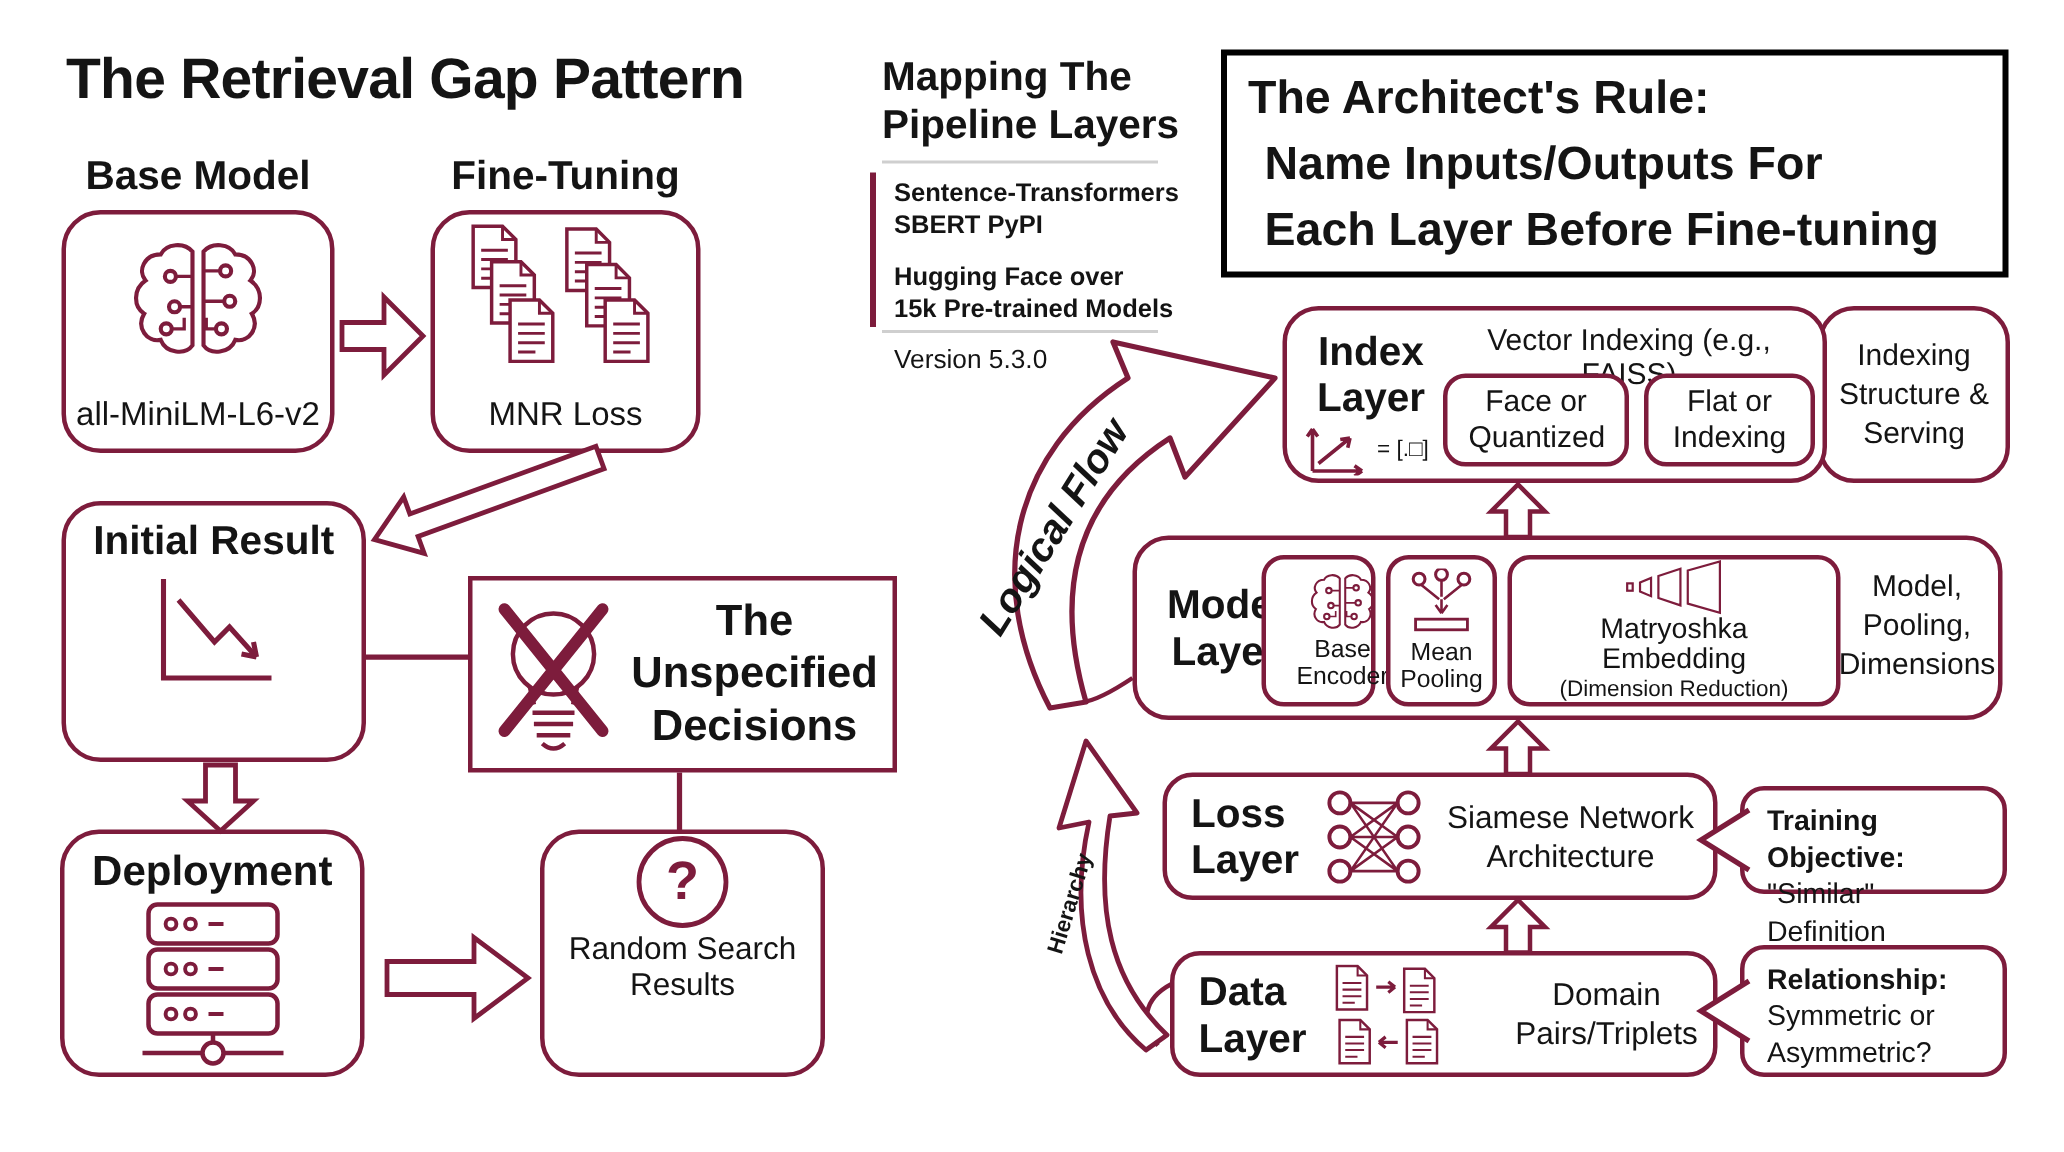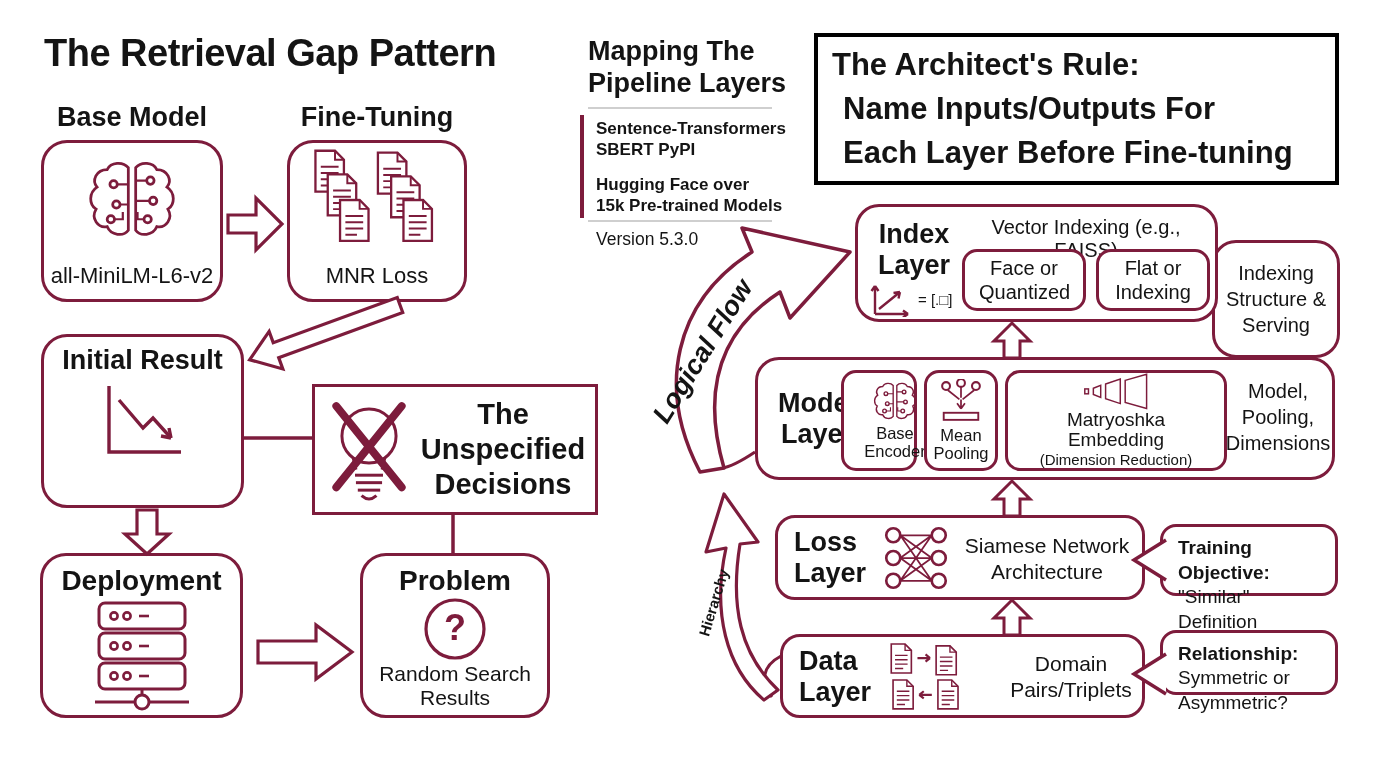--- a/index.html
+++ b/index.html
@@ -119,21 +119,20 @@
       <circle class="mk" stroke-width="2.6" cx="27" cy="77" r="3.6"></circle>
         <circle class="mk" stroke-width="2.6" cx="40" cy="77" r="3.6"></circle>
         <line class="mk" stroke-width="2.6" x1="52" y1="77" x2="62" y2="77"></line>
       <line class="mk" stroke-width="3" x1="55" y1="90" x2="55" y2="103"></line>
       <line class="mk" stroke-width="3" x1="8" y1="103" x2="102" y2="103"></line>
       <circle class="hollow" stroke-width="3" cx="55" cy="103" r="7"></circle>
     </svg>
   </div>
 
   <div class="box" style="left:360px;top:553px;width:190px;height:165px;">
-    <div class="ctr b" style="margin-top:9px;font-size:28px;">Problem</div>
     <svg width="64" height="62" viewBox="0 0 64 62" style="margin:1px auto 0;">
       <ellipse class="mk" stroke-width="3.2" cx="32" cy="31" rx="29" ry="29"></ellipse>
       <text x="32" y="42" text-anchor="middle" style="fill:var(--maroon);font-weight:bold;font-size:36px;font-family:'Liberation Sans',sans-serif;">?</text>
     </svg>
     <div class="ctr" style="margin:2px auto 0;width:160px;font-size:21px;line-height:1.15;color:var(--ink);">Random Search Results</div>
   </div>
 
   <div class="abs b" style="left:588px;top:36px;width:225px;font-size:27px;line-height:1.18;">
     <div>Mapping The</div>
     <div>Pipeline Layers</div>
@@ -150,21 +149,21 @@
   </div>
   <div class="sep" style="left:588px;top:220px;width:184px;"></div>
   <div class="abs" style="left:596px;top:229px;font-size:17.5px;color:var(--ink);">Version 5.3.0</div>
 
   <div class="abs" style="left:814px;top:33px;width:525px;height:152px;background:#fff;border:4px solid #000;padding:6px 0 0 14px;">
     <div class="b" style="font-size:31px;line-height:1.42;">The Architect's Rule:</div>
     <div class="b" style="font-size:31px;line-height:1.42;padding-left:11px;">Name Inputs/Outputs For</div>
     <div class="b" style="font-size:31px;line-height:1.42;padding-left:11px;">Each Layer Before Fine-tuning</div>
   </div>
 
-  <div class="box" style="left:1212px;top:204px;width:128px;height:118px;border-radius:24px;margin-top:36px;">
+  <div class="box" style="left:1212px;top:204px;width:128px;height:118px;border-radius:24px;">
     <div class="ctr" style="width:100%;height:100%;font-size:20px;line-height:1.3;color:var(--ink);padding:0 8px;">Indexing Structure &amp; Serving</div>
   </div>
   <div class="box" style="left:855px;top:204px;width:363px;height:118px;border-radius:24px;">
     <div class="abs b ctr" style="left:8px;top:12px;width:96px;font-size:27px;line-height:1.13;">Index Layer</div>
     <svg class="abs" width="44" height="36" viewBox="0 0 44 36" style="left:12px;top:74px;">
       <path class="mk" stroke-width="2.4" d="M 5 33 V 5 M 5 5 L 1.5 10 M 5 5 L 8.5 10"></path>
       <path class="mk" stroke-width="2.4" d="M 5 33 H 38 M 38 33 L 33 29.5 M 38 33 L 33 36.5"></path>
       <path class="mk" stroke-width="2.4" d="M 9 28 L 30 11 M 30 11 L 23.5 12 M 30 11 L 28.5 17.5"></path>
     </svg>
     <div class="abs" style="left:60px;top:84px;font-size:15px;color:var(--ink);">= [.□]</div>
@@ -233,21 +232,21 @@
     <svg class="abs" width="112" height="70" viewBox="0 0 120 78" style="left:100px;top:4px;">
       <use href="#doc-sym" x="4" y="2" width="28" height="35"></use>
       <path class="mk" stroke-width="2.4" d="M 36 19 H 50 M 50 19 L 45 15 M 50 19 L 45 23"></path>
       <use href="#doc-sym" x="54" y="4" width="28" height="35"></use>
       <use href="#doc-sym" x="6" y="42" width="28" height="35"></use>
       <path class="mk" stroke-width="2.4" d="M 52 60 H 38 M 38 60 L 43 56 M 38 60 L 43 64"></path>
       <use href="#doc-sym" x="56" y="42" width="28" height="35"></use>
     </svg>
     <div class="abs ctr" style="left:218px;top:14px;width:140px;font-size:21px;line-height:1.25;color:var(--ink);">Domain Pairs/Triplets</div>
   </div>
-  <div class="bubble" style="left:1160px;top:630px;width:178px;height:65px;">
+  <div class="bubble" style="left:1160px;top:630px;width:178px;height:88px;">
     <div class="b" style="font-size:19px;line-height:1.28;">Relationship:</div>
     <div style="font-size:19px;line-height:1.28;width:125px;">Symmetric or Asymmetric?</div>
   </div>
 
   <div class="rot-label" style="left:608px;top:336px;width:190px;font-size:27px;transform:rotate(-58deg);text-align:center;">Logical Flow</div>
   <div class="rot-label" style="left:666px;top:594px;width:95px;font-size:15px;font-style:normal;font-weight:600;transform:rotate(-73deg);text-align:center;">Hierarchy</div>
 
   <svg id="overlay" width="1376" height="768" viewBox="0 0 1376 768">
 
     <path class="hollow" stroke-width="3.2" d="M0 -9 L28 -9 L28 -26 L54 0 L28 26 L28 9 L0 9 Z" transform="translate(228,224)"></path>

